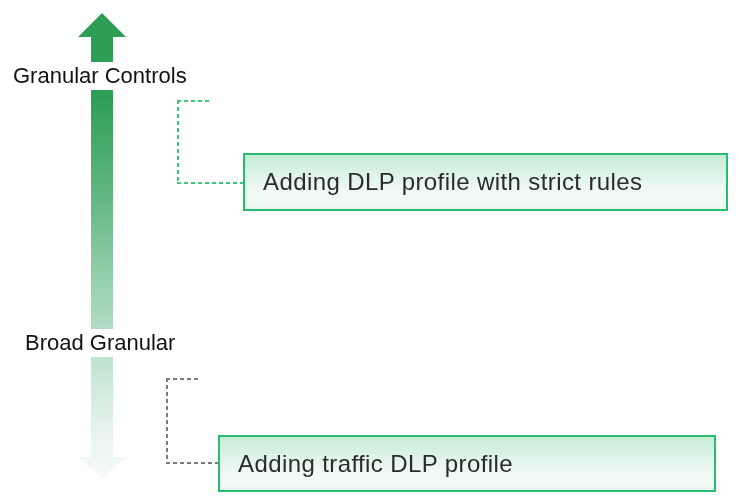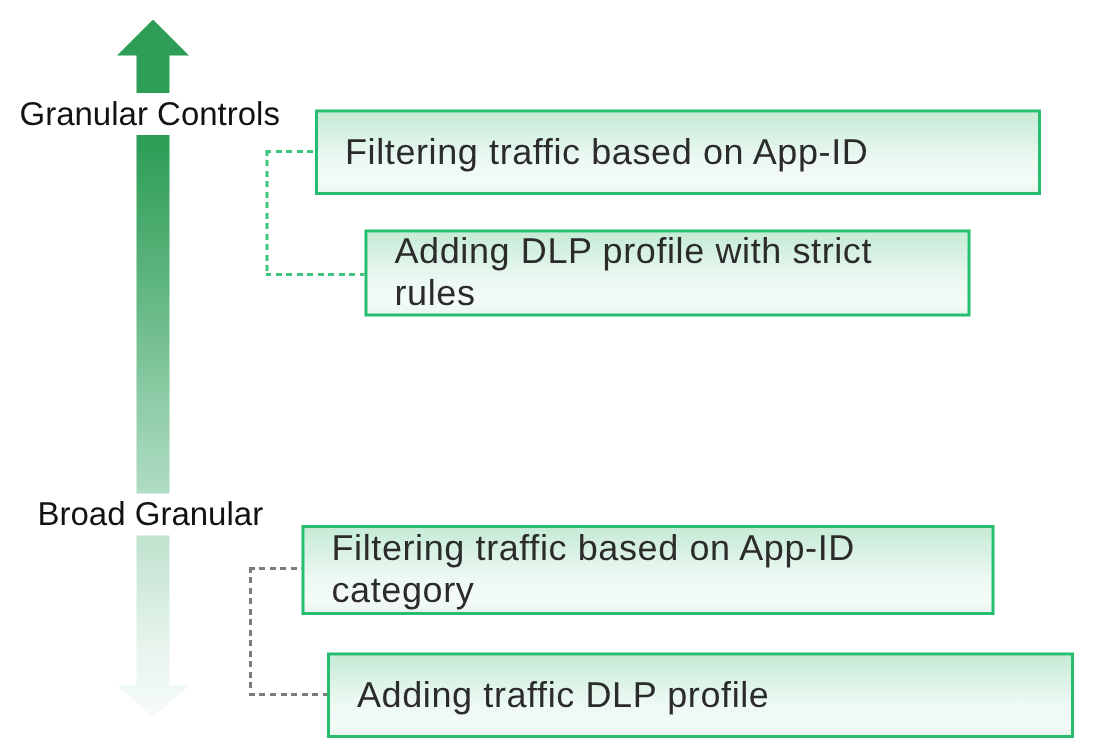--- a/index.html
+++ b/index.html
@@ -21,21 +21,21 @@
   #broad-label{left:20px;top:329px;}
   .box{
     position:absolute;box-sizing:border-box;
     border:2px solid #27bd71;
     background:linear-gradient(180deg,#c6ebd6 0%,#eef9f4 62%,#f3fbf7 88%,#e9f6ef 100%);
     display:flex;align-items:center;
     font-size:24px;line-height:28px;letter-spacing:0.4px;color:#2b2b2b;
     padding-left:18px;padding-right:8px;
   }
   #box-1{left:210px;top:73px;width:484px;height:57px;}
-  #box-2{left:243px;top:153px;width:404px;height:58px;}
+  #box-2{left:243px;top:153px;width:485px;height:58px;}
   #box-3{left:201px;top:350px;width:462px;height:60px;}
   #box-4{left:218px;top:435px;width:498px;height:57px;}
   
   .conn{position:absolute;}
   .conn.h{height:2px;}
   .conn.v{width:2px;}
   .conn.green.h{background:repeating-linear-gradient(90deg,#3fc57d 0 4px,transparent 4px 7px);height:1.5px;}
   .conn.green.v{background:repeating-linear-gradient(180deg,#3fc57d 0 4px,transparent 4px 7px);width:1.5px;}
   .conn.gray.h{background:repeating-linear-gradient(90deg,#7c7c7c 0 4px,transparent 4px 7px);}
   .conn.gray.v{background:repeating-linear-gradient(180deg,#7c7c7c 0 4px,transparent 4px 7px);}
@@ -58,29 +58,23 @@
   <div id="broad-label" class="axis-label">Broad Granular</div>
 
   <div id="gc-h1" class="conn green h"></div>
   <div id="gc-v" class="conn green v"></div>
   <div id="gc-h2" class="conn green h"></div>
 
   <div id="bc-h1" class="conn gray h"></div>
   <div id="bc-v" class="conn gray v"></div>
   <div id="bc-h2" class="conn gray h"></div>
 
-  <div id="box-1" class="box">
-    <span>Filtering traffic based on App-ID</span>
-  </div>
 
   <div id="box-2" class="box">
     <span>Adding DLP profile with strict rules</span>
   </div>
 
-  <div id="box-3" class="box">
-    <span>Filtering traffic based on App-ID category</span>
-  </div>
 
   <div id="box-4" class="box">
     <span>Adding traffic DLP profile</span>
   </div>
 
 </div>
 
 </body></html>

